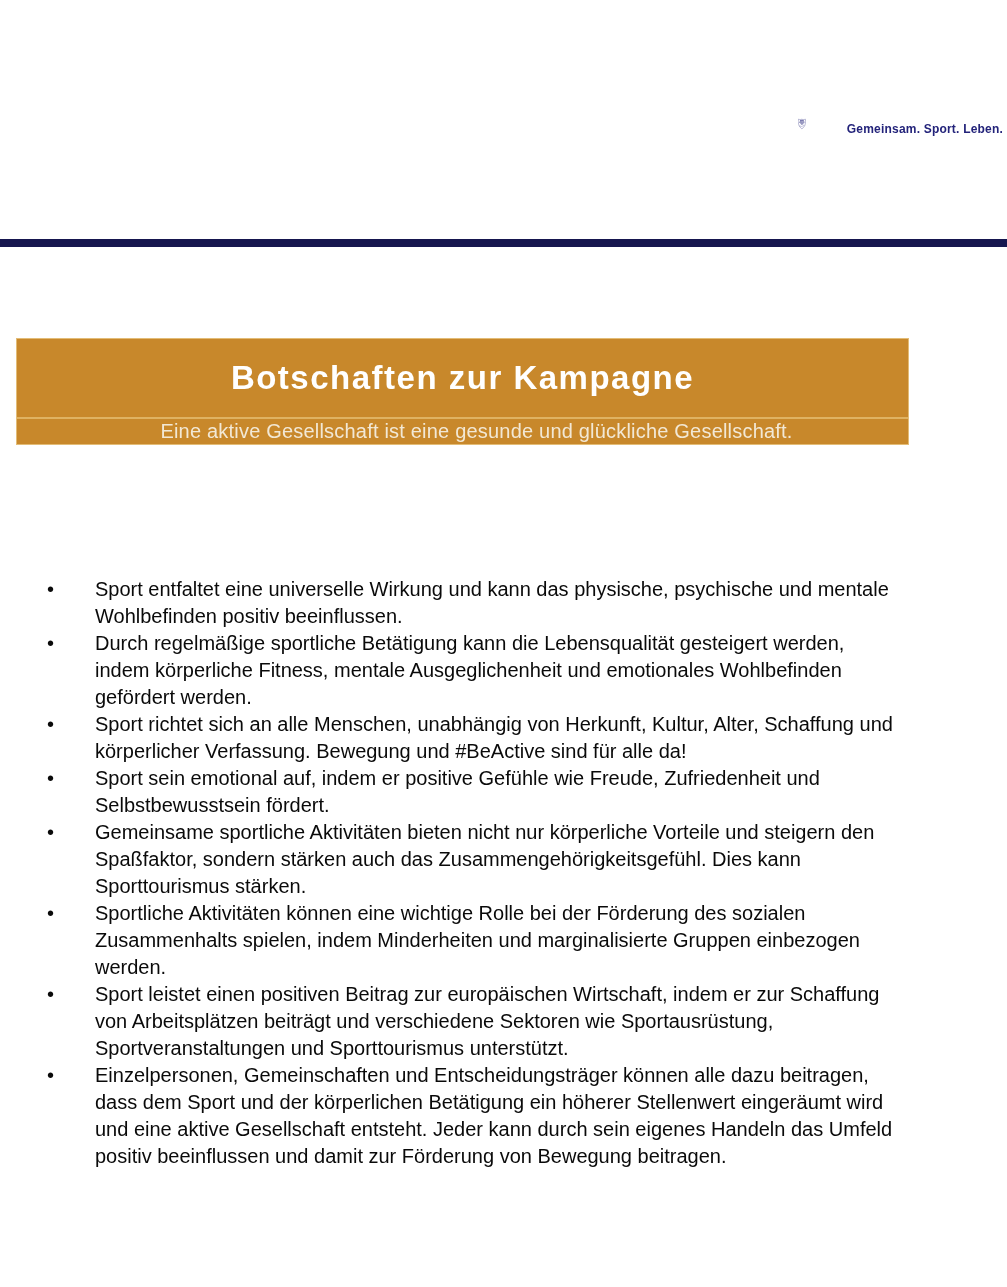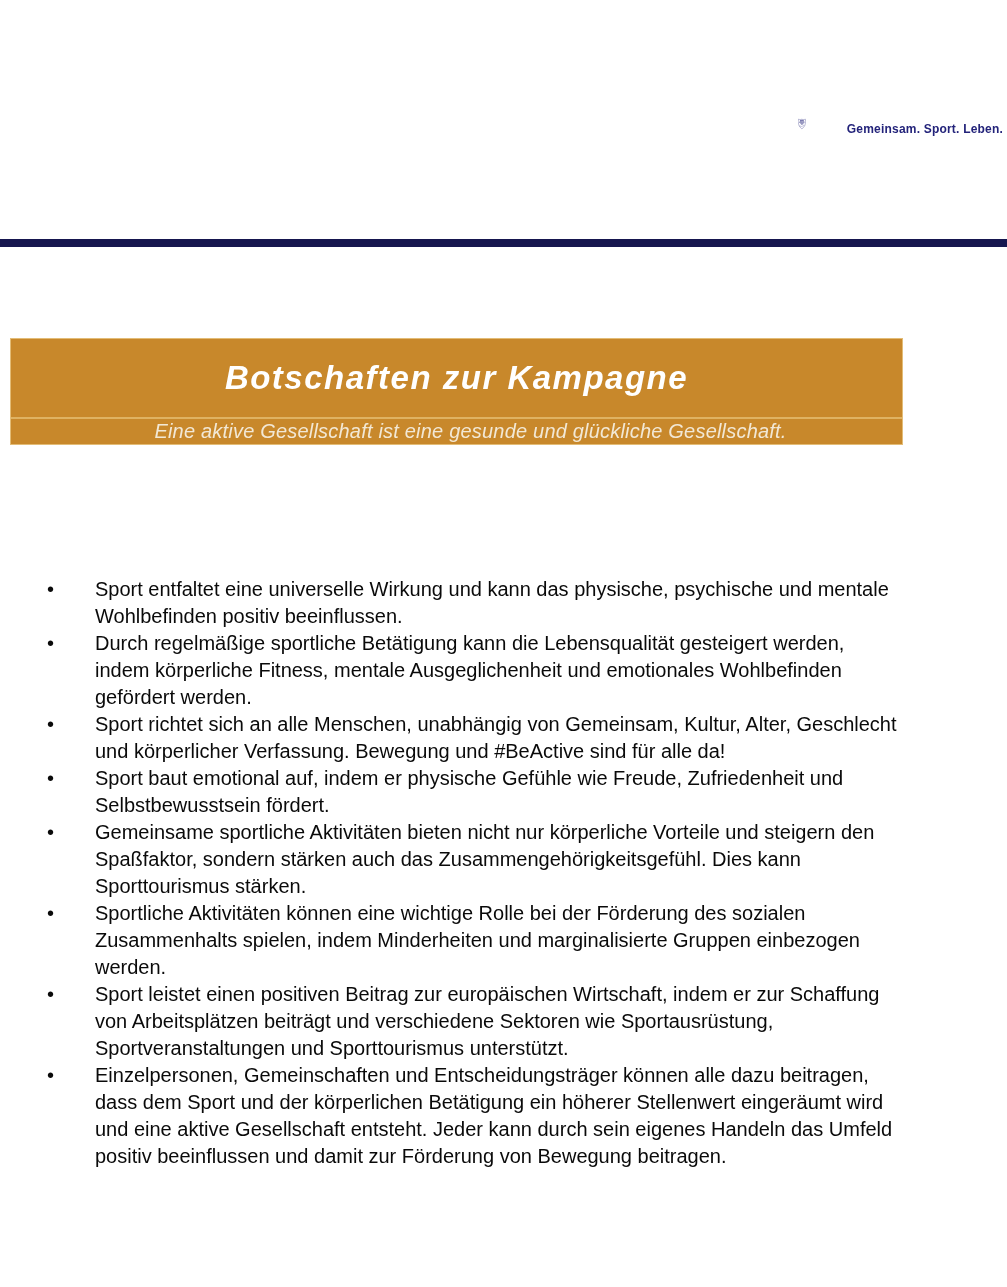--- a/index.html
+++ b/index.html
@@ -29,24 +29,23 @@
   }
 
   
   .header-divider{
     position:absolute;left:0;top:239px;width:1007px;height:8px;
     background:var(--divider);
   }
 
   
   .banner{
-    position:absolute;left:10px;top:338px;width:893px;
+    position:absolute;left:16px;top:338px;width:893px;
     background:var(--banner-bg);
     border:1px solid #E3BC76;
-    font-style:italic;
   }
   .banner-title-area{
     height:78px;display:flex;align-items:center;justify-content:center;
   }
   .banner-title{
     font-size:33px;font-weight:bold;color:var(--banner-title);
     letter-spacing:1.5px;
   }
   .banner-sub-area{
     height:27px;display:flex;align-items:center;justify-content:center;
@@ -114,25 +113,25 @@
     <li>
     <span class="marker">•</span>
     <span class="btext">Sport entfaltet eine universelle Wirkung und kann das physische, psychische und mentale Wohlbefinden positiv beeinflussen.</span>
   </li>
     <li>
     <span class="marker">•</span>
     <span class="btext">Durch regelmäßige sportliche Betätigung kann die Lebensqualität gesteigert werden, indem körperliche Fitness, mentale Ausgeglichenheit und emotionales Wohlbefinden gefördert werden.</span>
   </li>
     <li>
     <span class="marker">•</span>
-    <span class="btext">Sport richtet sich an alle Menschen, unabhängig von Gemeinsam, Kultur, Alter, Geschlecht und körperlicher Verfassung. Bewegung und #BeActive sind für alle da!</span>
+    <span class="btext">Sport richtet sich an alle Menschen, unabhängig von Herkunft, Kultur, Alter, Schaffung und körperlicher Verfassung. Bewegung und #BeActive sind für alle da!</span>
   </li>
     <li>
     <span class="marker">•</span>
-    <span class="btext">Sport baut emotional auf, indem er physische Gefühle wie Freude, Zufriedenheit und Selbstbewusstsein fördert.</span>
+    <span class="btext">Sport sein emotional auf, indem er positive Gefühle wie Freude, Zufriedenheit und Selbstbewusstsein fördert.</span>
   </li>
     <li>
     <span class="marker">•</span>
     <span class="btext">Gemeinsame sportliche Aktivitäten bieten nicht nur körperliche Vorteile und steigern den Spaßfaktor, sondern stärken auch das Zusammengehörigkeitsgefühl. Dies kann Sporttourismus stärken.</span>
   </li>
     <li>
     <span class="marker">•</span>
     <span class="btext">Sportliche Aktivitäten können eine wichtige Rolle bei der Förderung des sozialen Zusammenhalts spielen, indem Minderheiten und marginalisierte Gruppen einbezogen werden.</span>
   </li>
     <li>

